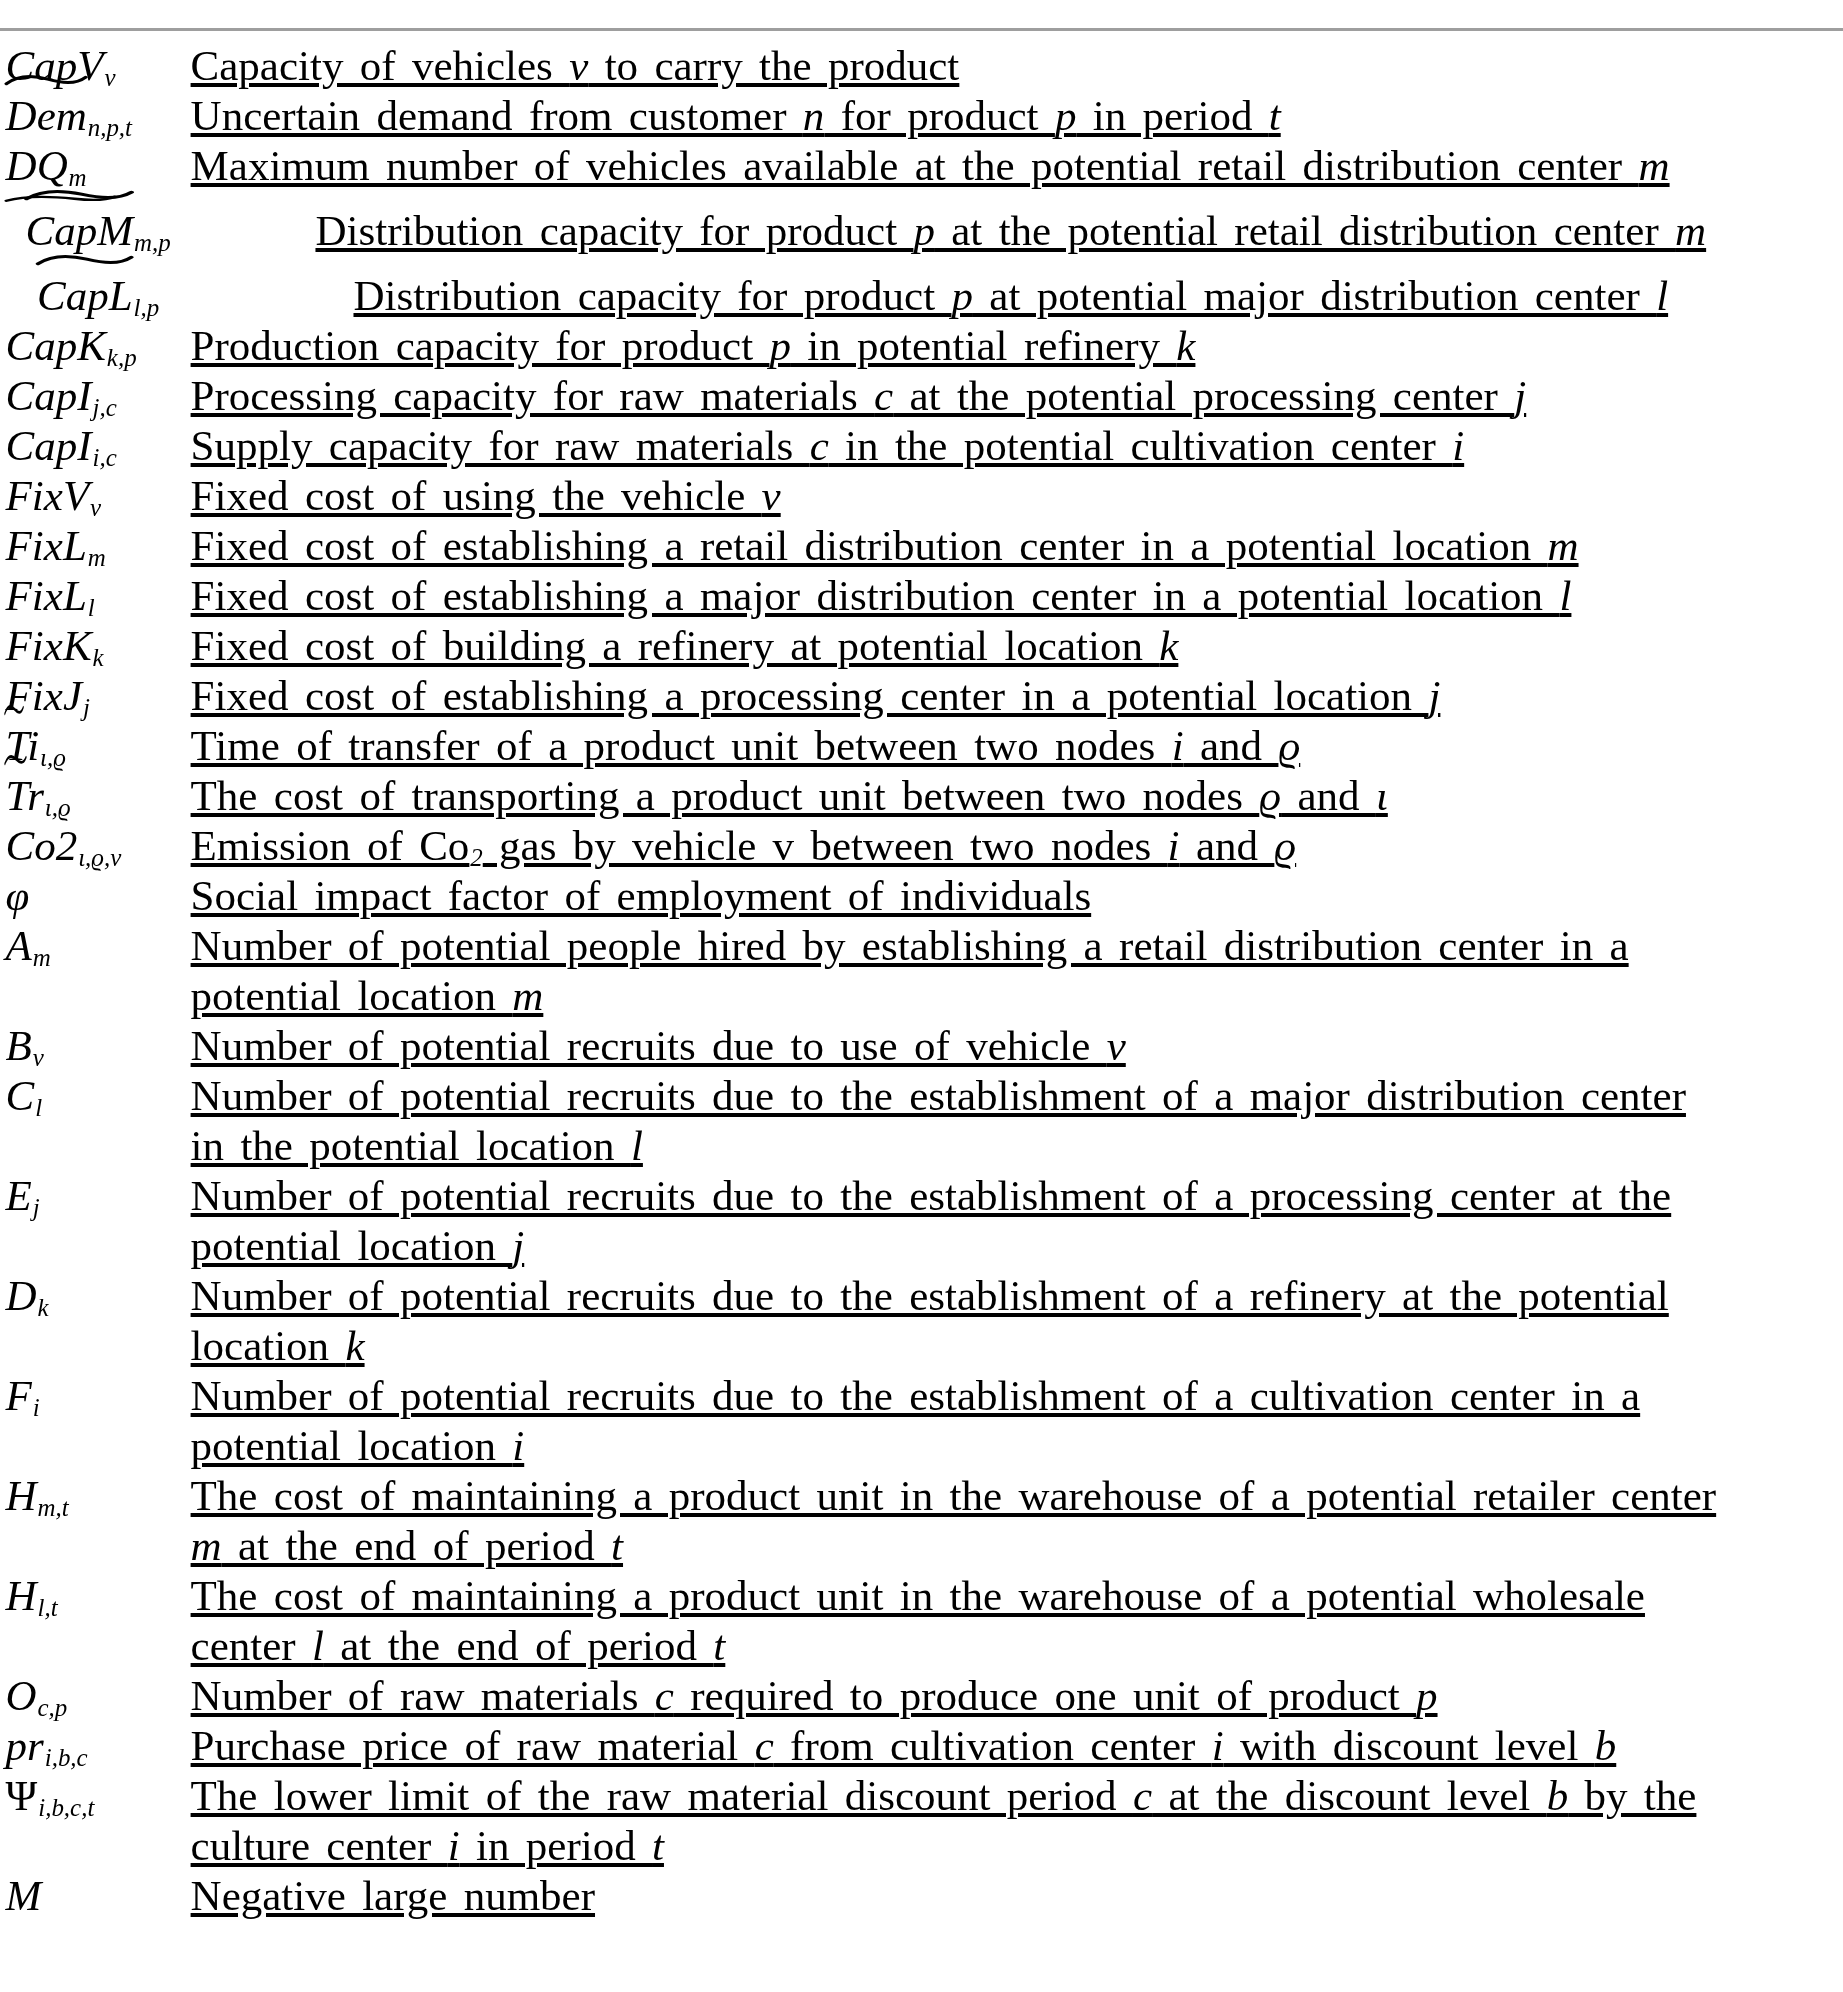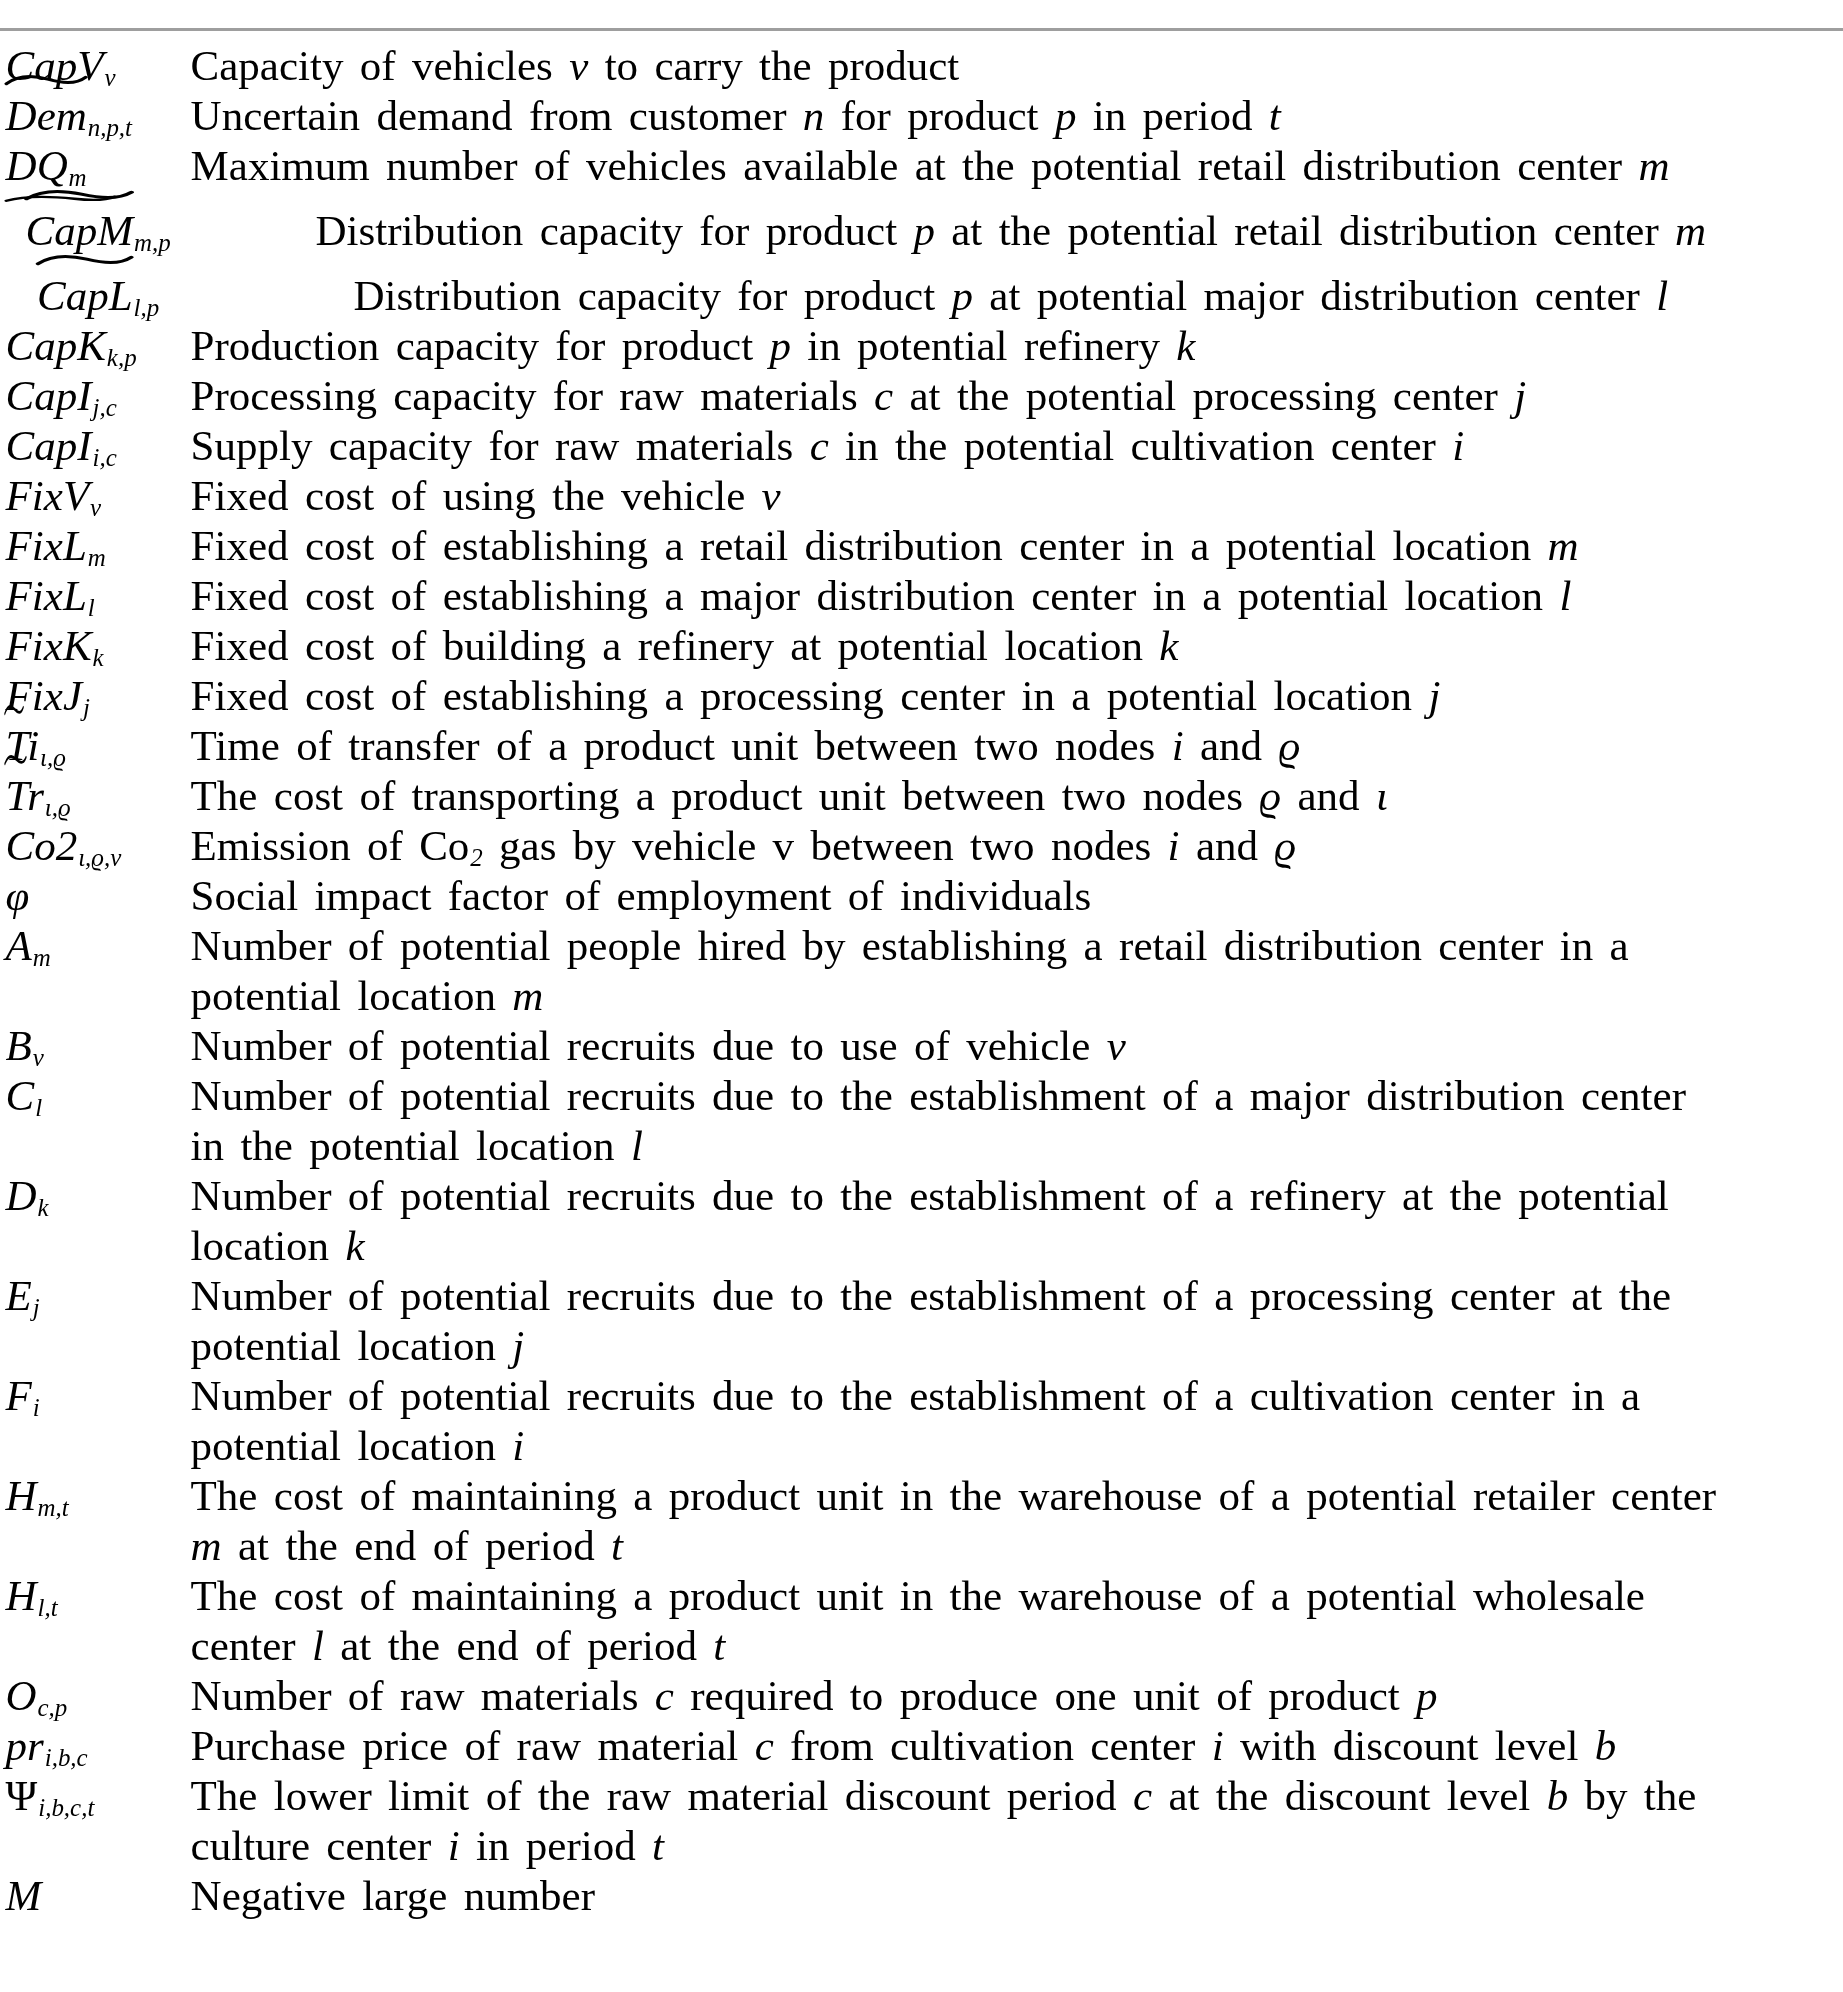--- a/index.html
+++ b/index.html
@@ -37,21 +37,21 @@
   sub{
     font-size:0.58em;
     font-style:italic;
     line-height:0;
     vertical-align:baseline;
     position:relative;
     top:0.26em;
     margin-left:0.9px;
   }
   .base.upright{font-style:normal;}
-  .desc-cell{flex:1 1 auto;min-width:0;}
+  .desc-cell{flex:1 1 auto;min-width:0;text-decoration:underline;}
   .desc-line{white-space:nowrap;word-spacing:5.6px;}
   .desc-line i{font-style:italic;}
 </style>
 </head>
 <body>
 
 <div class="page">
   <div class="rule top"></div>
   <div class="tbody">
       <div class="row">
@@ -194,31 +194,31 @@
         </div>
       </div>
       <div class="row">
         <div class="sym-cell"><span class="base-wrap"><span class="rel"><span class="base">C</span></span><sub>l</sub></span></div>
         <div class="desc-cell">
           <div class="desc-line">Number of potential recruits due to the establishment of a major distribution center</div>
           <div class="desc-line">in the potential location <i>l</i></div>
         </div>
       </div>
       <div class="row">
+        <div class="sym-cell"><span class="base-wrap"><span class="rel"><span class="base">E</span></span><sub>j</sub></span></div>
+        <div class="desc-cell">
+          <div class="desc-line">Number of potential recruits due to the establishment of a processing center at the</div>
+          <div class="desc-line">potential location <i>j</i></div>
+        </div>
+      </div>
+      <div class="row">
         <div class="sym-cell"><span class="base-wrap"><span class="rel"><span class="base">D</span></span><sub>k</sub></span></div>
         <div class="desc-cell">
           <div class="desc-line">Number of potential recruits due to the establishment of a refinery at the potential</div>
           <div class="desc-line">location <i>k</i></div>
-        </div>
-      </div>
-      <div class="row">
-        <div class="sym-cell"><span class="base-wrap"><span class="rel"><span class="base">E</span></span><sub>j</sub></span></div>
-        <div class="desc-cell">
-          <div class="desc-line">Number of potential recruits due to the establishment of a processing center at the</div>
-          <div class="desc-line">potential location <i>j</i></div>
         </div>
       </div>
       <div class="row">
         <div class="sym-cell"><span class="base-wrap"><span class="rel"><span class="base">F</span></span><sub>i</sub></span></div>
         <div class="desc-cell">
           <div class="desc-line">Number of potential recruits due to the establishment of a cultivation center in a</div>
           <div class="desc-line">potential location <i>i</i></div>
         </div>
       </div>
       <div class="row">

